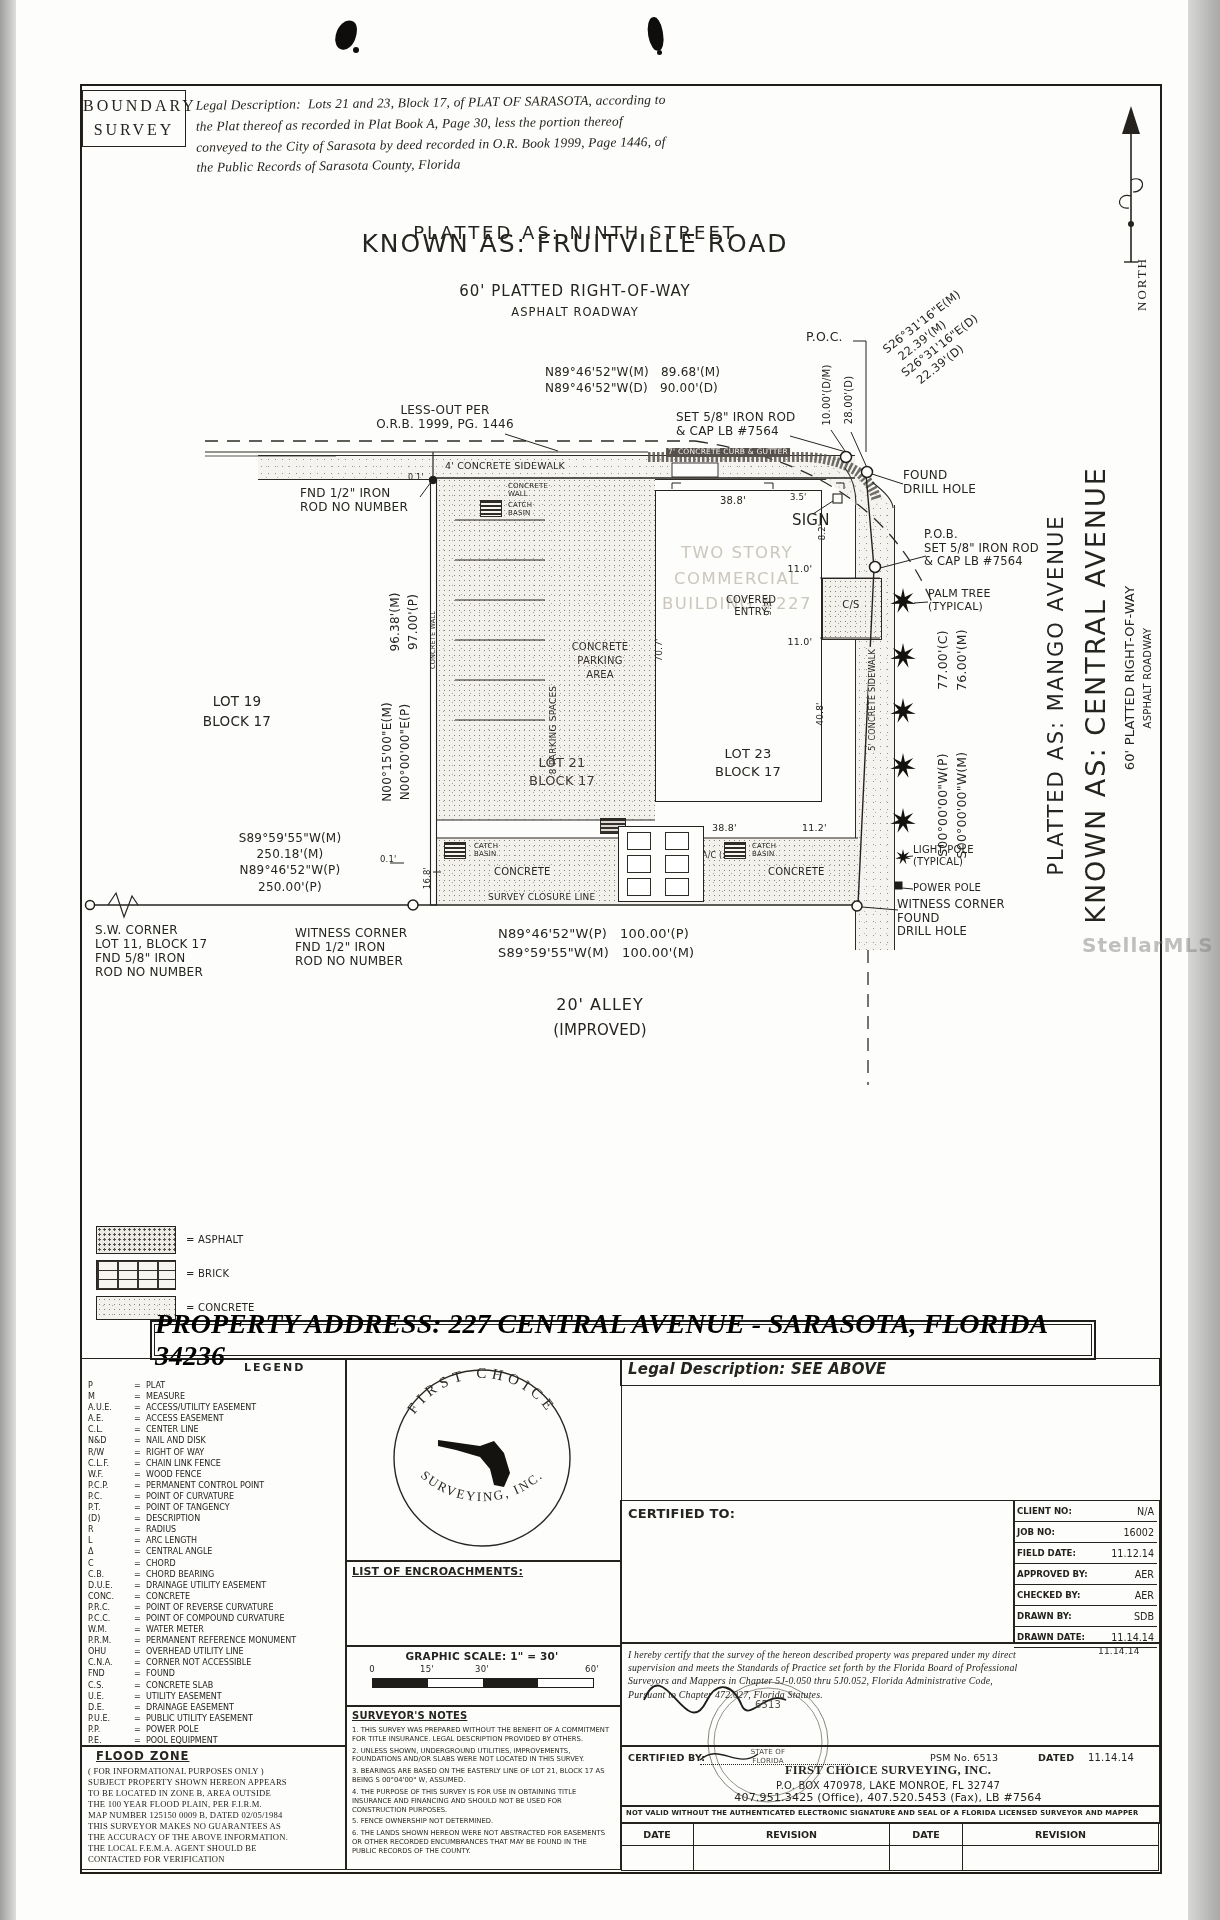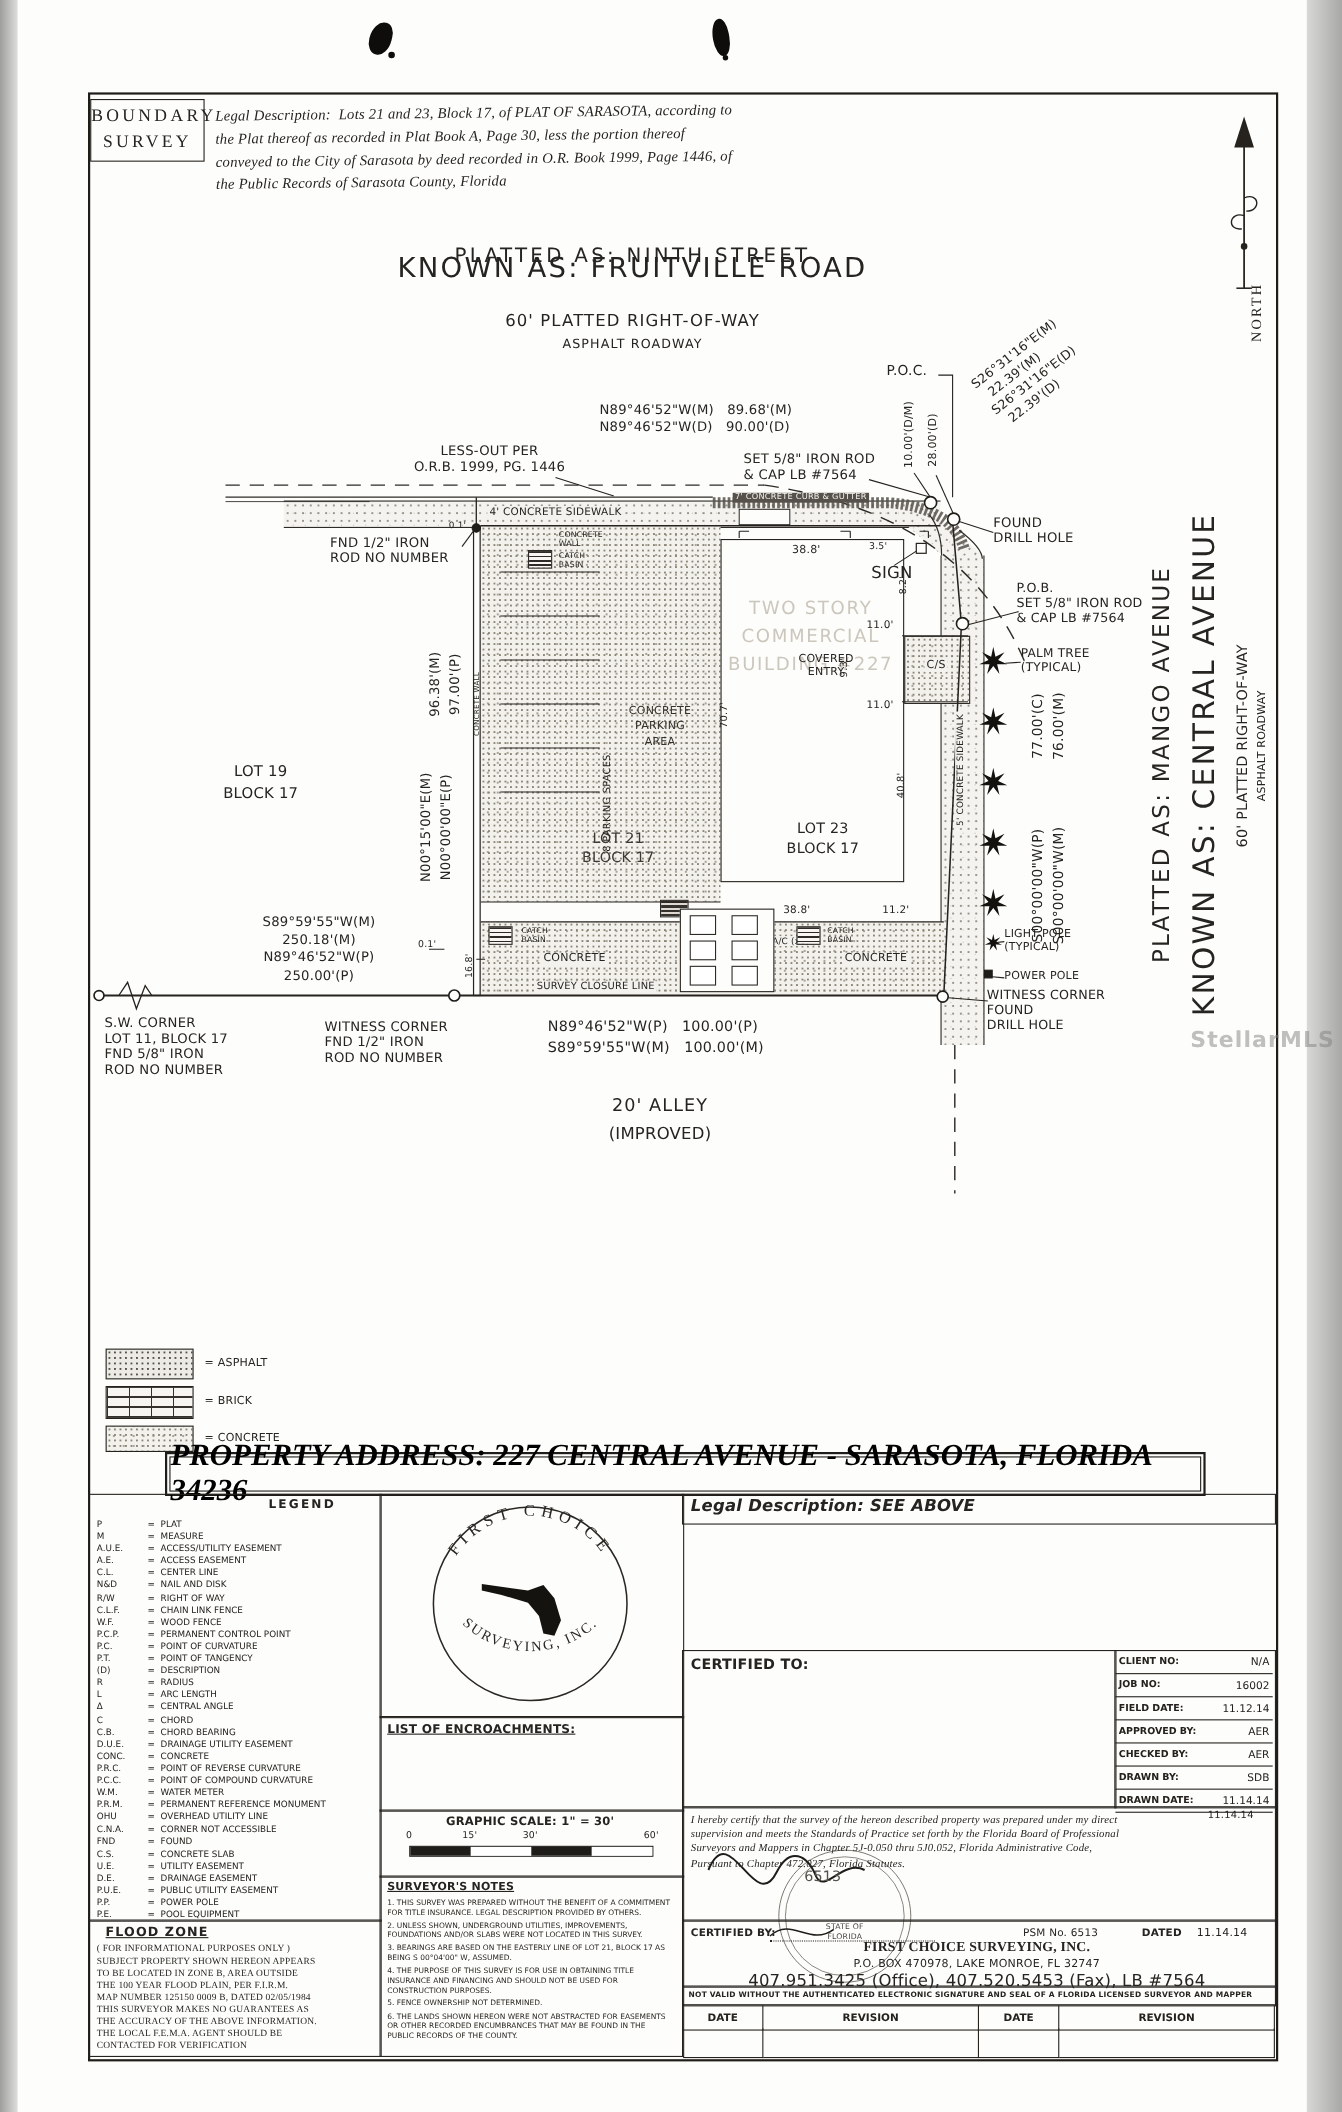--- a/index.html
+++ b/index.html
@@ -515,32 +515,32 @@
         <span class="jv">SDB</span>
       </div>
       <div class="job-row">
         <span class="jl">DRAWN DATE:</span>
         <span class="jv">11.14.14</span>
       </div>
     </div>
 
   <div class="L" style="left:628px;top:1648px;width:390px;font-size:9.8px;font-style:italic;line-height:1.35;white-space:normal;font-family:'Liberation Serif',serif">I hereby certify that the survey of the hereon described property was prepared under my direct supervision and meets the Standards of Practice set forth by the Florida Board of Professional Surveyors and Mappers in Chapter 5J-0.050 thru 5J0.052, Florida Administrative Code, Pursuant to Chapter 472.027, Florida Statutes.</div>
   <div class="L" style="left:1098px;top:1646px;font-size:9px">11.14.14</div>
-  <div class="L C" style="left:748px;top:1699px;font-size:13px;color:#55514b">6513</div>
+  <div class="L C" style="left:768px;top:1699px;font-size:10px;color:#55514b">6513</div>
   <div class="L C" style="left:768px;top:1748px;font-size:7px;color:#4a4742;line-height:1.3">STATE OF
 FLORIDA</div>
 
   <div class="L" style="left:628px;top:1752px;font-size:9.5px;font-weight:bold">CERTIFIED BY:</div>
   <div style="position:absolute;left:700px;top:1764px;width:150px;border-bottom:1.5px dotted #26231f"></div>
   <div class="L" style="left:930px;top:1752px;font-size:9.5px">PSM No. 6513</div>
   <div class="L" style="left:1038px;top:1752px;font-size:9.5px;font-weight:bold">DATED</div>
   <div class="L" style="left:1088px;top:1752px;font-size:10px">11.14.14</div>
   <div class="L C serif" style="left:888px;top:1763px;font-size:12.5px;font-weight:bold">FIRST CHOICE SURVEYING, INC.</div>
   <div class="L C" style="left:888px;top:1780px;font-size:10px">P.O. BOX 470978, LAKE MONROE, FL 32747</div>
-  <div class="L C" style="left:888px;top:1792px;font-size:15px">407.951.3425 (Office), 407.520.5453 (Fax), LB #7564</div>
+  <div class="L C" style="left:888px;top:1792px;font-size:11px">407.951.3425 (Office), 407.520.5453 (Fax), LB #7564</div>
   <div class="L" style="left:626px;top:1809px;font-size:6.8px;font-weight:bold">NOT VALID WITHOUT THE AUTHENTICATED ELECTRONIC SIGNATURE AND SEAL OF A FLORIDA LICENSED SURVEYOR AND MAPPER</div>
 
   <div style="position:absolute;left:620px;top:1822px;width:538px;height:22px;border-left:1.2px solid #26231f;border-top:1.2px solid #26231f">
     <div class="rev" style="height:100%">
 
     <div class="cell">DATE</div>
         <div class="cell">REVISION</div>
         <div class="cell">DATE</div>
         <div class="cell">REVISION</div>
       </div>

